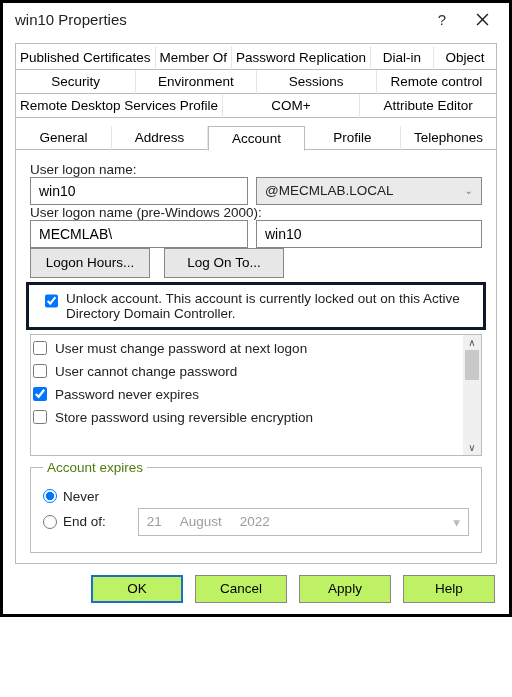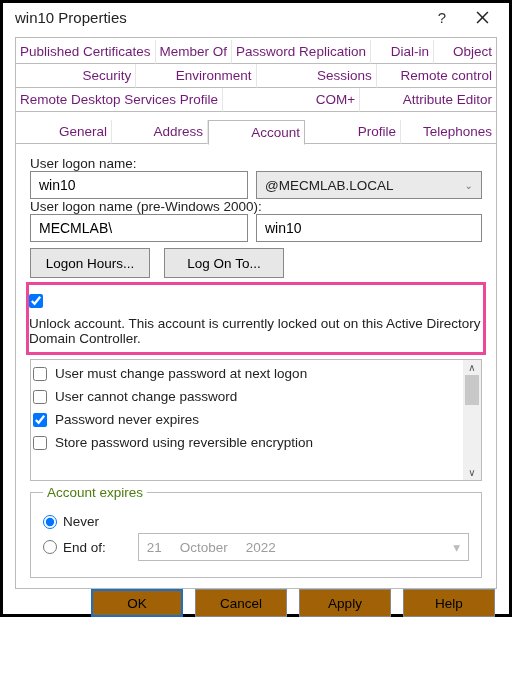--- a/index.html
+++ b/index.html
@@ -21,23 +21,23 @@
   .titlebar .tbtn svg { display: block; }
 
   .body { flex: 1; padding: 6px 12px 0 12px; display: flex; flex-direction: column; }
 
   .tabs {
     border: 1px solid #bbb; border-bottom: none;
     background: #fff; padding-top: 2px;
   }
   .tabrow { display: flex; flex-wrap: nowrap; }
   .tabrow .tab {
-    flex: 1; text-align: right; font-size: 13.5px; padding: 4px 4px;
+    flex: 1; text-align: center; font-size: 13.5px; padding: 4px 4px;
     border-right: 1px solid #e6e6e6; border-bottom: 1px solid #bbb;
-    white-space: nowrap; color: #701a75;
+    white-space: nowrap; color: #000000;
   }
   .tabrow .tab:last-child { border-right: none; }
   .tabrow.active .tab { border-bottom: 1px solid #bbb; margin-top: 8px; }
   .tabrow.active .tab.selected {
     border: 1px solid #bbb; border-bottom: 1px solid #fff;
     background: #fff; position: relative; margin-bottom: -1px;
   }
 
   .pane {
     border: 1px solid #bbb; border-top: none; flex: 1;
@@ -61,24 +61,23 @@
   }
   .pre2000 input.text:first-child { width: 218px; }
   .pre2000 input.text:last-child { flex: 1; }
 
   button.std {
     height: 30px; min-width: 120px; border: 1px solid #888;
     background: #e7e7e7; font-size: 13.5px; padding: 0 14px;
   }
 
   .highlight {
-    border: 3px solid #ec4899; padding: 6px 0;
+    border: 3px solid #0f172a; padding: 6px 16px;
     display: flex; gap: 8px; align-items: flex-start;
     margin: 4px -4px;
-    flex-direction: column;
   }
   .highlight input[type=checkbox] { margin-top: 3px; }
 
   .section-title { margin-top: 4px; }
   .options-box {
     border: 1px solid #bbb; height: 122px; position: relative;
     padding: 6px 24px 6px 2px; display: flex; flex-direction: column;
     gap: 8px; background: #fff;
   }
   .opt { display: flex; align-items: center; gap: 8px; }
@@ -98,21 +97,21 @@
     background: #fff; color: #9c9c9c; display: flex; align-items: center;
     padding: 0 8px; gap: 18px; position: relative;
   }
   .datefield .dropicon { position: absolute; right: 8px; color: #bbb; }
 
   .footer {
     height: 54px; display: flex; align-items: center; justify-content: flex-end;
     gap: 12px; padding: 0 14px;
   }
   .footer button {
-    height: 28px; width: 92px; border: 1px solid #888; background: #a16207;
+    height: 28px; width: 92px; border: 1px solid #888; background: #bef264;
     font-size: 13.5px;
   }
   .footer button.primary { border: 2px solid #1a6fc9; }
 
   input[type=checkbox], input[type=radio] { width: 14px; height: 14px; margin: 0; }
 </style>
 </head>
 <body>
 
 <div class="window">
@@ -166,21 +165,21 @@
           <span class="chev">⌄</span>
         </div>
       </div>
 
       <div class="lbl">User logon name (pre-Windows 2000):</div>
       <div class="row pre2000">
         <input class="text" value="MECMLAB\" style="">
         <input class="text" value="win10" style="">
       </div>
 
-      <div class="row" style="gap:14px; margin-top:6px;">
+      <div class="row" style="gap:14px; ">
         <button class="std">Logon Hours...</button>
         <button class="std">Log On To...</button>
       </div>
 
       <div class="highlight">
         <input type="checkbox" checked="" style="">
         <span>Unlock account. This account is currently locked out on this Active Directory Domain Controller.</span>
       </div>
 
       <div class="options-box">
@@ -212,21 +211,21 @@
         <legend>Account expires</legend>
         <div class="radio-row">
           <input type="radio" name="exp" checked="" style="">
           <span>Never</span>
         </div>
         <div class="radio-row" style="">
           <input type="radio" name="exp" style="">
           <span>End of:</span>
           <div class="datefield">
             <span>21</span>
-            <span>October</span>
+            <span>August</span>
             <span>2022</span>
             <span class="dropicon">▾</span>
           </div>
         </div>
       </fieldset>
 
     </div>
   </div>
 
   <div class="footer">

